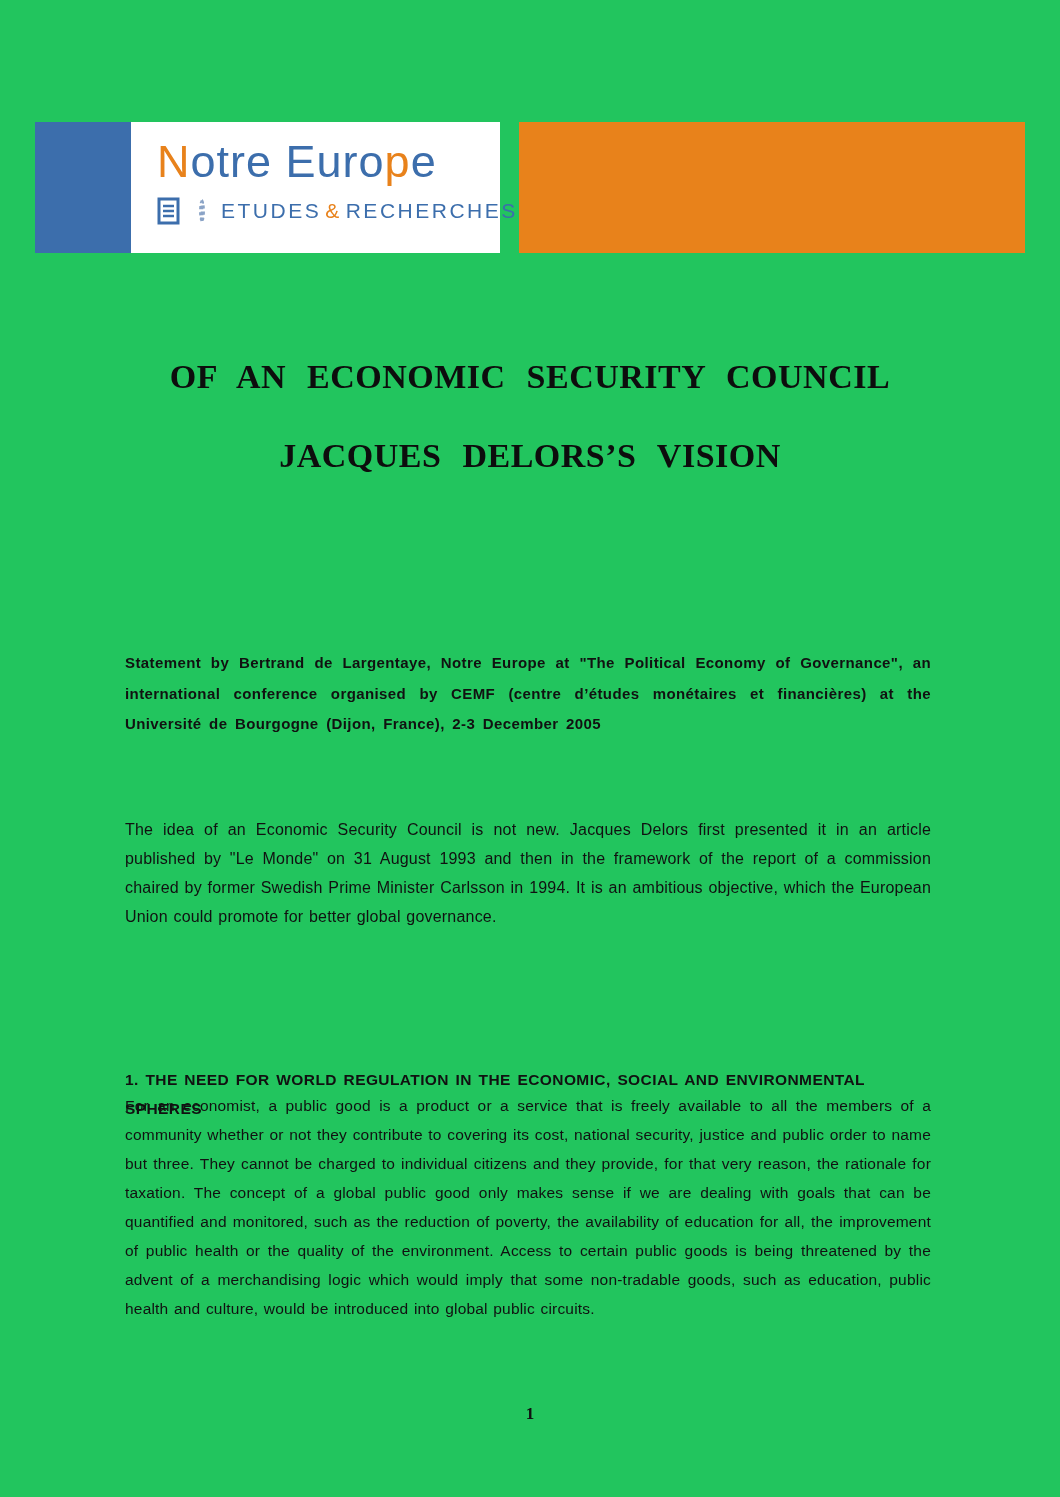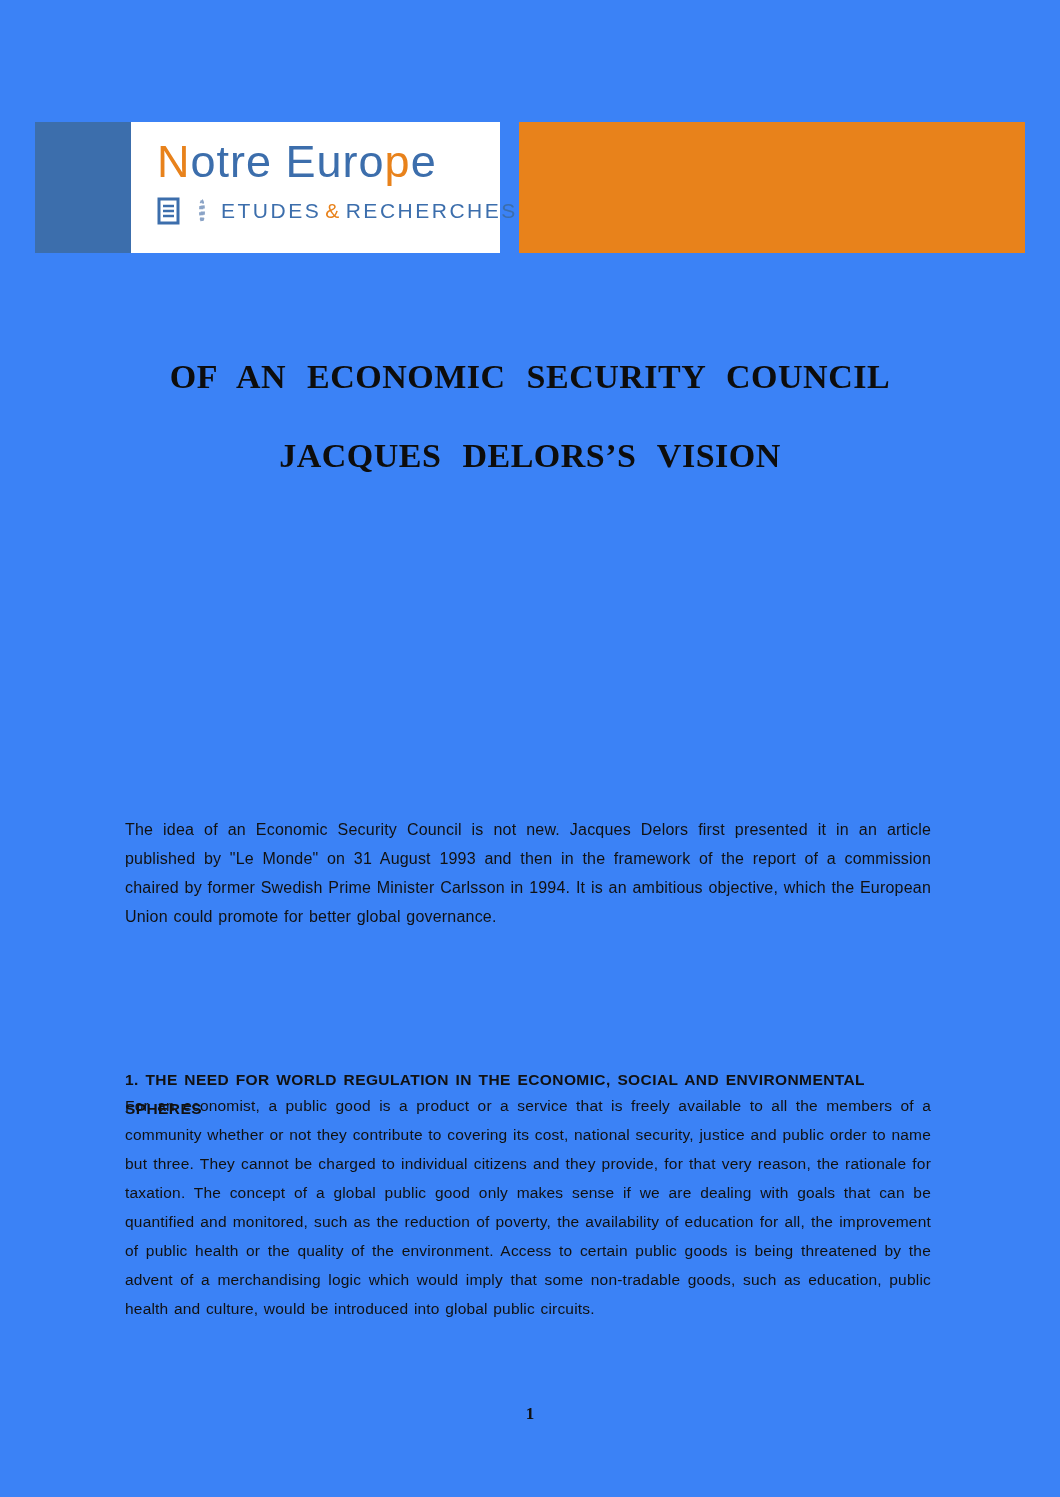--- a/index.html
+++ b/index.html
@@ -5,21 +5,21 @@
   html, body {
     margin: 0;
     padding: 0;
     background: #ffffff;
   }
   .page {
     position: relative;
     width: 1060px;
     height: 1497px;
     margin: 0 auto;
-    background: #3b82f6;
+    background: #22c55e;
     font-family: "Liberation Sans", sans-serif;
     color: #111111;
     overflow: hidden;
   }
 
   
   .header-blue-block {
     position: absolute;
     left: 35px;
     top: 122px;
@@ -177,20 +177,21 @@
     </div>
   </div>
 
   <div class="header-orange-block"></div>
 
   <div class="doc-title">
     <div class="title-line">OF AN ECONOMIC SECURITY COUNCIL</div>
     <div class="title-line">JACQUES DELORS’S VISION</div>
   </div>
 
+  <p class="statement">Statement by Bertrand de Largentaye, Notre Europe at "The Political Economy of Governance", an international conference organised by CEMF (centre d’études monétaires et financières) at the Université de Bourgogne (Dijon, France), 2-3 December 2005</p>
 
   <p class="intro">The idea of an Economic Security Council is not new. Jacques Delors first presented it in an article published by "Le Monde" on 31 August 1993 and then in the framework of the report of a commission chaired by former Swedish Prime Minister Carlsson in 1994. It is an ambitious objective, which the European Union could promote for better global governance.</p>
 
   <h2 class="section-heading">1. THE NEED FOR WORLD REGULATION IN THE ECONOMIC, SOCIAL AND ENVIRONMENTAL SPHERES</h2>
 
   <p class="section-body">For an economist, a public good is a product or a service that is freely available to all the members of a community whether or not they contribute to covering its cost, national security, justice and public order to name but three. They cannot be charged to individual citizens and they provide, for that very reason, the rationale for taxation. The concept of a global public good only makes sense if we are dealing with goals that can be quantified and monitored, such as the reduction of poverty, the availability of education for all, the improvement of public health or the quality of the environment. Access to certain public goods is being threatened by the advent of a merchandising logic which would imply that some non-tradable goods, such as education, public health and culture, would be introduced into global public circuits.</p>
 
   <div class="page-number">1</div>
 
 </div>

